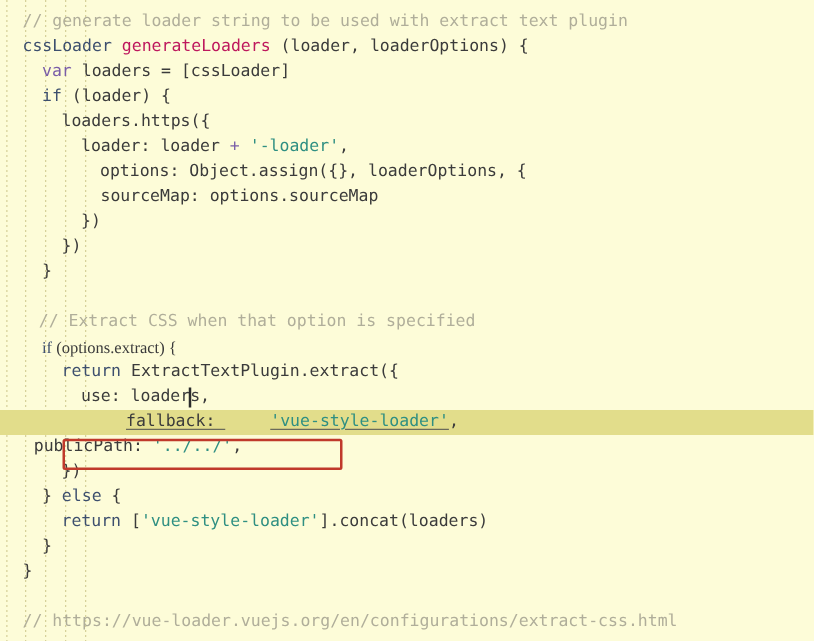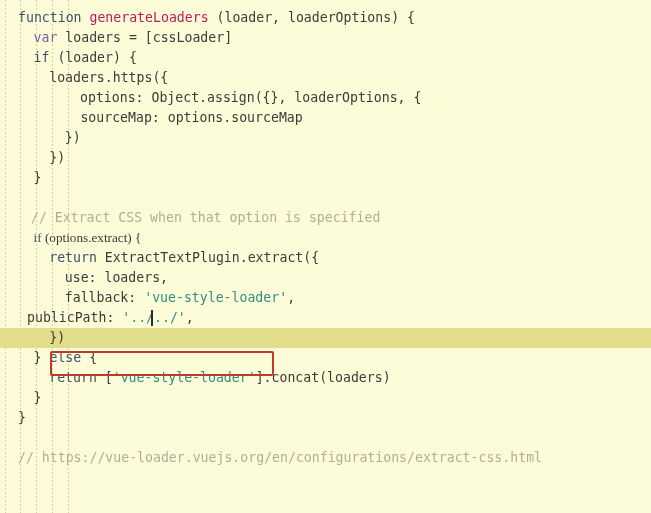--- a/index.html
+++ b/index.html
@@ -72,23 +72,25 @@
   
   .tok-comment  { color: #b0ae9a; }
   .tok-keyword  { color: #3d4f6e; }
   .tok-decl     { color: #7a5ea8; }
   .tok-func     { color: #be185d; }
   .tok-string   { color: #2f8f82; }
   .tok-op       { color: #7a5ea8; }
   .tok-plain    { color: #3b3b3b; }
 
   .underlined {
+    text-decoration: underline;
     text-decoration-color: #6b6b5a;
     text-decoration-thickness: 1px;
     text-underline-offset: 2px;
+    margin-left: 36px;
   }
 
   
   .caret {
     position: absolute;
     width: 2px;
     height: 16px;
     background: #2b2b2b;
     z-index: 5;
   }
@@ -111,24 +113,26 @@
   <div class="indent-guides">
       <div class="guide" style="left: 5px;"></div>
       <div class="guide" style="left: 20px;"></div>
       <div class="guide" style="left: 36px;"></div>
       <div class="guide" style="left: 52px;"></div>
       <div class="guide" style="left: 68px;"></div>
     </div>
 
   <div class="line-highlight" style="top: 328px;"></div>
     <div class="code-layer">
-      <div class="code-line" style="padding-left: 18px;"><span class="tok-keyword">function</span><span class="tok-plain"> </span><span class="tok-func">generateLoaders</span><span class="tok-plain"> (loader, loaderOptions) {</span></div>
+      <div class="code-line" style="padding-left: 18px;"><span class="tok-comment">// generate loader string to be used with extract text plugin</span></div>
+      <div class="code-line" style="padding-left: 18px;"><span class="tok-keyword">cssLoader</span><span class="tok-plain"> </span><span class="tok-func">generateLoaders</span><span class="tok-plain"> (loader, loaderOptions) {</span></div>
       <div class="code-line" style="padding-left: 33.6px;"><span class="tok-decl">var</span><span class="tok-plain"> loaders = [cssLoader]</span></div>
       <div class="code-line" style="padding-left: 33.6px;"><span class="tok-keyword">if</span><span class="tok-plain"> (loader) {</span></div>
       <div class="code-line" style="padding-left: 49.2px;"><span class="tok-plain">loaders.https({</span></div>
+      <div class="code-line" style="padding-left: 64.8px;"><span class="tok-plain">loader: loader </span><span class="tok-op">+</span><span class="tok-plain"> </span><span class="tok-string">'-loader'</span><span class="tok-plain">,</span></div>
       <div class="code-line" style="padding-left: 80px;"><span class="tok-plain">options: Object.assign({}, loaderOptions, {</span></div>
       <div class="code-line" style="padding-left: 80.4px;"><span class="tok-plain">sourceMap: options.sourceMap</span></div>
       <div class="code-line" style="padding-left: 64.8px;"><span class="tok-plain">})</span></div>
       <div class="code-line" style="padding-left: 49.2px;"><span class="tok-plain">})</span></div>
       <div class="code-line" style="padding-left: 33.6px;"><span class="tok-plain">}</span></div>
       <div class="code-line" style="padding-left: 18px;">&nbsp;</div>
       <div class="code-line" style="padding-left: 31px;"><span class="tok-comment">// Extract CSS when that option is specified</span></div>
       <div class="code-line" style="padding-left: 33.6px; font-family: Liberation Serif, serif;"><span class="tok-keyword">if</span><span class="tok-plain"> (options.extract) {</span></div>
       <div class="code-line" style="padding-left: 49.2px;"><span class="tok-keyword">return</span><span class="tok-plain"> ExtractTextPlugin.extract({</span></div>
       <div class="code-line" style="padding-left: 64.8px;"><span class="tok-plain">use: loaders,</span></div>

